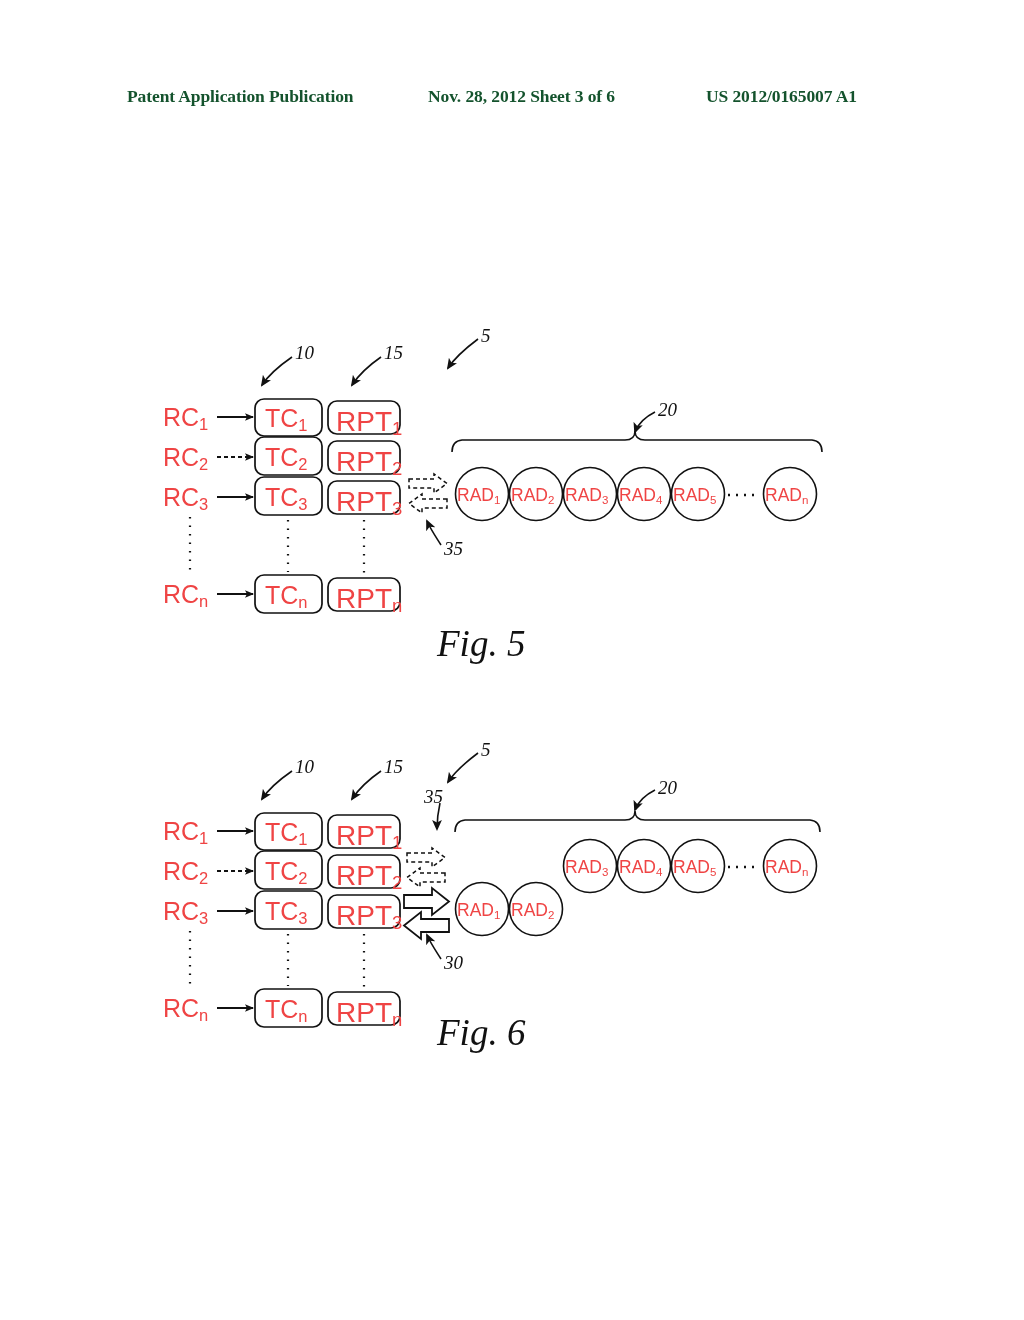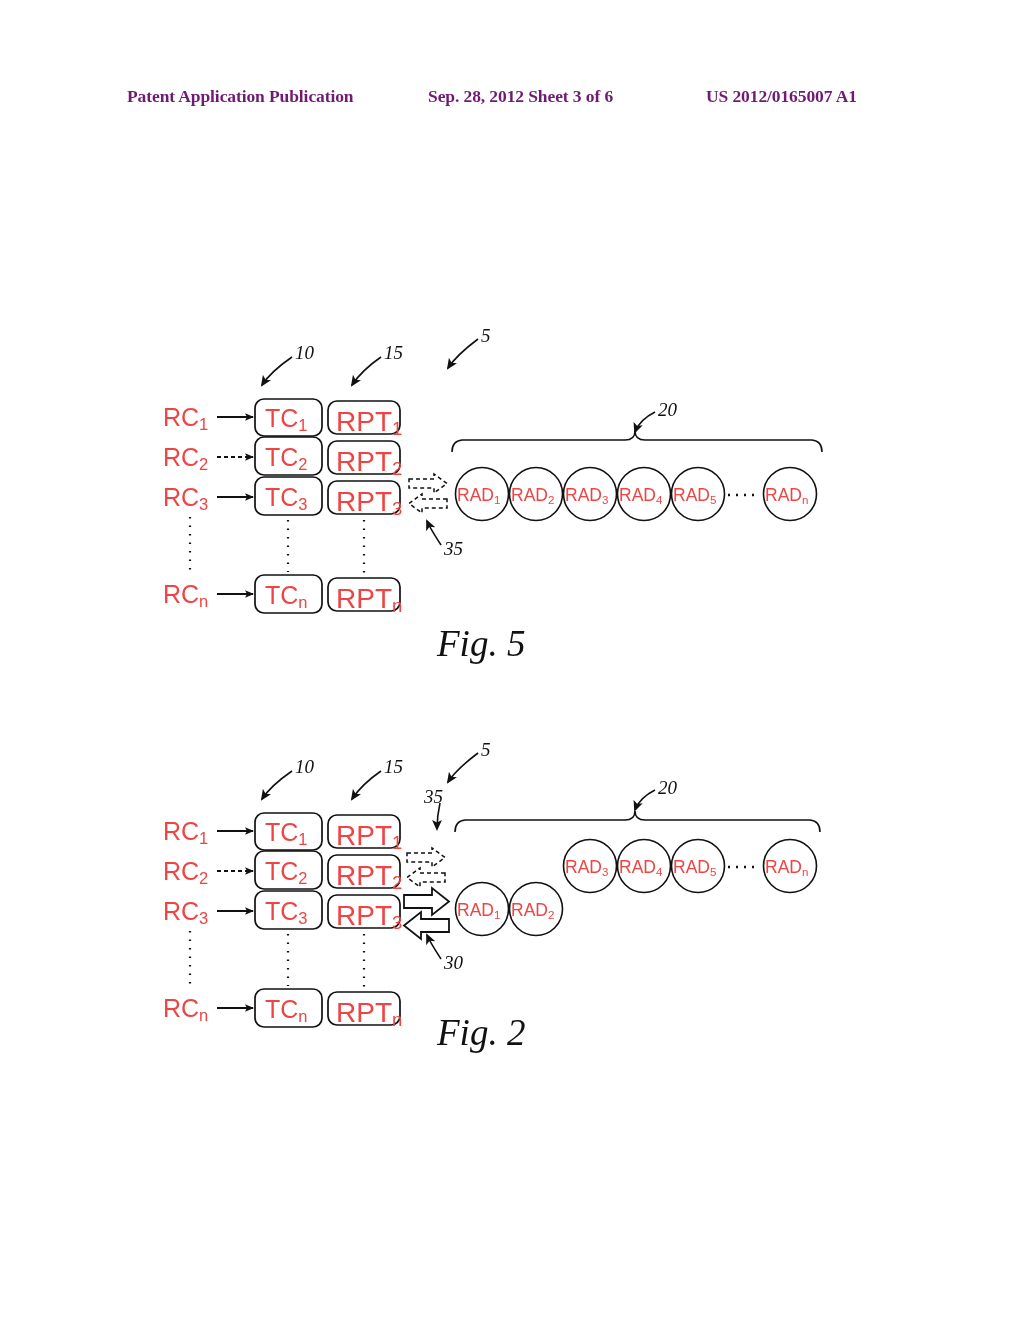--- a/index.html
+++ b/index.html
@@ -20,21 +20,21 @@
   .pub-header {
     position: absolute;
     top: 86px;
     left: 0;
     width: 1024px;
     height: 26px;
     font-family: "Liberation Serif", serif;
     font-weight: bold;
     font-size: 17.5px;
     letter-spacing: -0.1px;
-    color: #701a75;
+    color: #14532d;
   }
   .pub-header .h-left   { position: absolute; left: 127px;  top: 0; white-space: nowrap; }
   .pub-header .h-mid    { position: absolute; left: 428px;  top: 0; white-space: nowrap; }
   .pub-header .h-right  { position: absolute; left: 706px;  top: 0; white-space: nowrap; }
 
   
   .figure {
     position: absolute;
     left: 0;
     top: 0;
@@ -78,21 +78,21 @@
     font-size: 37px;
     color: #111111;
     white-space: nowrap;
   }
 </style>
 </head>
 <body>
 
 <div class="pub-header">
   <span class="h-left">Patent Application Publication</span>
-  <span class="h-mid">Sep. 28, 2012  Sheet 3 of 6</span>
+  <span class="h-mid">Nov. 28, 2012  Sheet 3 of 6</span>
   <span class="h-right">US 2012/0165007 A1</span>
 </div>
 
 <div class="figure">
   <svg class="fig-svg" width="1024" height="1320" viewBox="0 0 1024 1320">
     <defs>
       <marker id="arrowSolid" markerWidth="9" markerHeight="9" refX="8" refY="4.5" orient="auto" markerUnits="userSpaceOnUse">
         <path d="M0,0.8 L9,4.5 L0,8.2 L2,4.5 Z" fill="#111"></path>
       </marker>
       <marker id="arrowLead" markerWidth="11" markerHeight="11" refX="9" refY="5.5" orient="auto" markerUnits="userSpaceOnUse">
@@ -249,14 +249,14 @@
   <span class="lbl rad-label" style="left:673px; top:859px;"><span>RAD</span><sub>5</sub></span>
   <span class="lbl rad-label" style="left:765px; top:859px;"><span>RAD</span><sub>n</sub></span>
 
   <span class="ref-num" style="left:295px; top:756px;">10</span>
   <span class="ref-num" style="left:384px; top:756px;">15</span>
   <span class="ref-num" style="left:481px; top:739px;">5</span>
   <span class="ref-num" style="left:424px; top:786px;">35</span>
   <span class="ref-num" style="left:658px; top:777px;">20</span>
   <span class="ref-num" style="left:444px; top:952px;text-align:center;">30</span>
 
-  <span class="fig-caption" style="left:437px; top:1011px;">Fig. 2</span>
+  <span class="fig-caption" style="left:437px; top:1011px;">Fig. 6</span>
 </div>
 
 </body></html>

